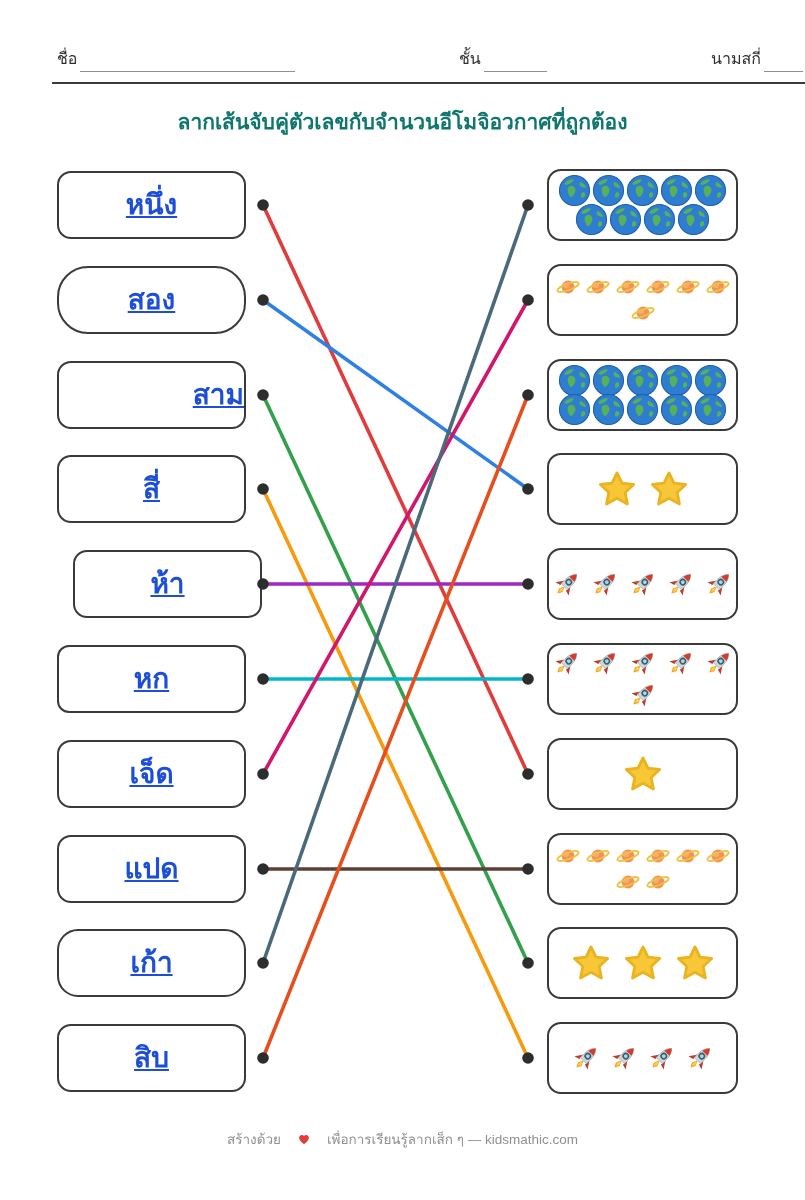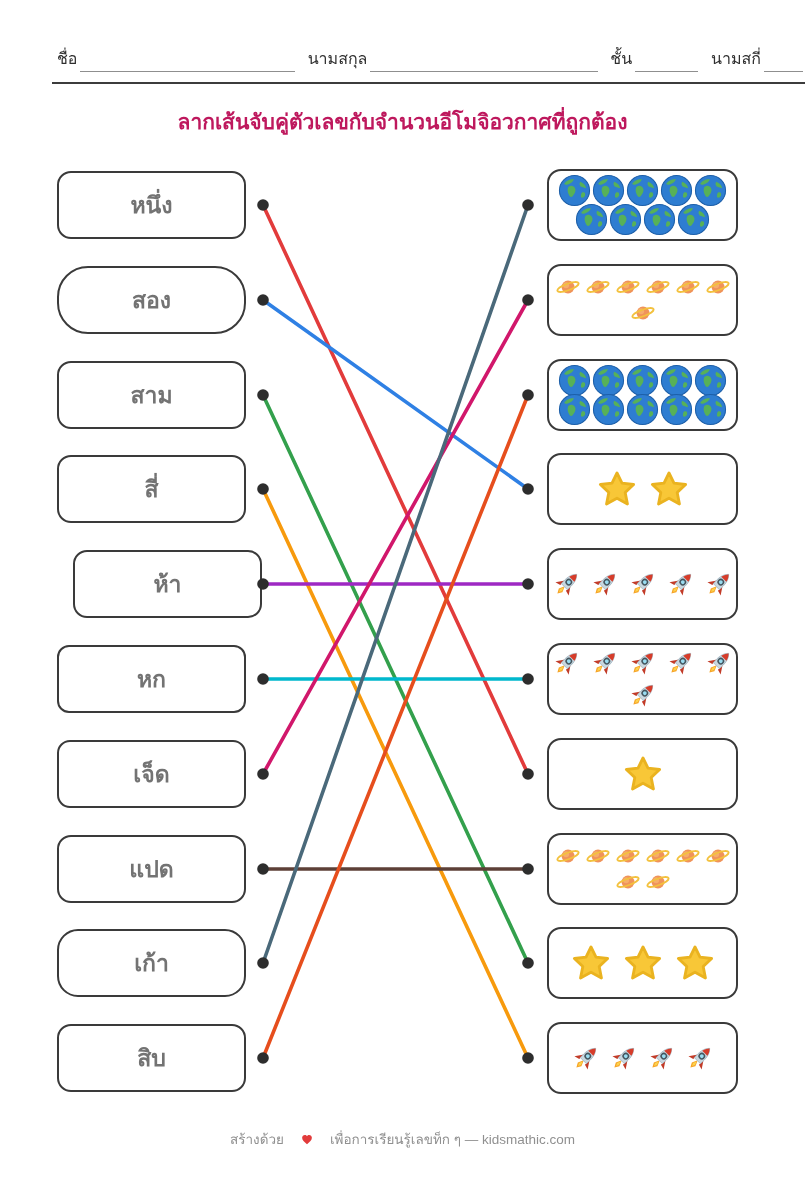--- a/index.html
+++ b/index.html
@@ -11,28 +11,28 @@
        justify-content:space-between;font-size:16px;color:#2f2f2f;}
   .fld{display:flex;align-items:flex-end;}
   .fld .lbl{white-space:nowrap;padding-bottom:1px;}
   .fld .fline{border-bottom:1.6px solid #8f8f8f;height:2px;margin-left:3px;}
   .f1{width:238px;}.f2{width:290px;}.f3{width:88px;}.f4{width:92px;}
   .fld .fline{flex:1;}
   .hdr-rule{position:absolute;left:52px;top:82px;width:753px;border-top:2px solid #3c3c3c;}
 
   
   .title{position:absolute;left:0;top:105px;width:100%;text-align:center;
-         font-size:21px;font-weight:700;color:#be185d;}
+         font-size:21px;font-weight:700;color:#0f766e;}
 
   
   .box{position:absolute;background:#fff;border:2px solid #3a3a3a;border-radius:14px;
        display:flex;align-items:center;justify-content:center;box-sizing:border-box;}
   .left-box{left:57px;width:189px;height:68px;}
   .right-box{left:547px;width:191px;height:72px;flex-direction:column;}
-  .num-word{font-size:23px;font-weight:700;color:#737373;line-height:1;}
+  .num-word{font-size:28px;font-weight:700;color:#1d4ed8;line-height:1;text-decoration:underline;}
 
   .icon-row{display:flex;align-items:center;justify-content:center;}
   .icon{display:block;overflow:visible;}
   .gap-earth{gap:1px;}  .gap-saturn{gap:6px;}  .gap-star{gap:14px;}  .gap-rocket{gap:4px;}
   .stack-earth + .stack-earth{margin-top:-4px;}
   .stack-saturn + .stack-saturn{margin-top:2px;}
   .stack-rocket + .stack-rocket{margin-top:-2px;}
   .icon-earth{width:33px;height:33px;}
   .icon-saturn{width:24px;height:24px;}
   .icon-star{width:38px;height:38px;}
@@ -82,57 +82,53 @@
         </g>
       </symbol>
     </defs>
   </svg>
 
   <div class="hdr">
     <div class="fld f1">
       <span class="lbl">ชื่อ</span>
       <span class="fline"></span>
     </div>
-    <div class="fld f2">
-      <span class="lbl">นามสกุล</span>
-      <span class="fline"></span>
-    </div>
     <div class="fld f3">
       <span class="lbl">ชั้น</span>
       <span class="fline"></span>
     </div>
     <div class="fld f4">
       <span class="lbl">นามสกี่</span>
       <span class="fline"></span>
     </div>
   </div>
   <div class="hdr-rule"></div>
 
   <div class="title">ลากเส้นจับคู่ตัวเลขกับจำนวนอีโมจิอวกาศที่ถูกต้อง</div>
 
   <div id="rows">
       <div class="box left-box" style="top: 171px;">
         <span class="num-word">หนึ่ง</span>
       </div>
       <div class="box left-box" style="top: 266px; border-radius: 31px;">
         <span class="num-word">สอง</span>
       </div>
-      <div class="box left-box" style="top: 361px;">
+      <div class="box left-box" style="top: 361px; justify-content: flex-end;">
         <span class="num-word">สาม</span>
       </div>
       <div class="box left-box" style="top: 455px;">
         <span class="num-word">สี่</span>
       </div>
       <div class="box left-box" style="top: 550px; margin-left: 16px;">
         <span class="num-word">ห้า</span>
       </div>
       <div class="box left-box" style="top: 645px; border-radius: 12px;">
         <span class="num-word">หก</span>
       </div>
-      <div class="box left-box" style="top: 740px; border-radius: 13px;">
+      <div class="box left-box" style="top: 740px;">
         <span class="num-word">เจ็ด</span>
       </div>
       <div class="box left-box" style="top: 835px;">
         <span class="num-word">แปด</span>
       </div>
       <div class="box left-box" style="top: 929px; border-radius: 21px;">
         <span class="num-word">เก้า</span>
       </div>
       <div class="box left-box" style="top: 1024px;">
         <span class="num-word">สิบ</span>
@@ -385,15 +381,15 @@
       <circle cx="528" cy="963" r="5.8" fill="#2d2d2d"></circle>
       <circle cx="263" cy="1058" r="5.8" fill="#2d2d2d"></circle>
       <circle cx="528" cy="1058" r="5.8" fill="#2d2d2d"></circle>
     </svg>
 
   <div class="footer">
     <span>สร้างด้วย</span>
     <svg width="14" height="13" viewBox="0 0 16 16">
       <path d="M8 13.8 C4.6 11 2 8.7 2 5.9 2 3.9 3.6 2.5 5.4 2.5 6.5 2.5 7.5 3 8 3.9 8.5 3 9.5 2.5 10.6 2.5 12.4 2.5 14 3.9 14 5.9 14 8.7 11.4 11 8 13.8 Z" fill="#e23b3b"></path>
     </svg>
-    <span>เพื่อการเรียนรู้เลขท็ก ๆ — kidsmathic.com</span>
+    <span>เพื่อการเรียนรู้ลากเส็ก ๆ — kidsmathic.com</span>
   </div>
 </div>
 
 </body></html>

